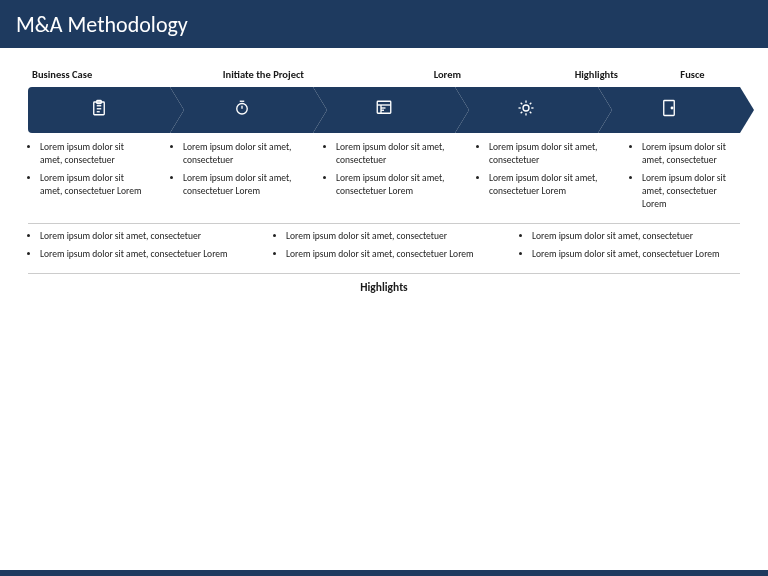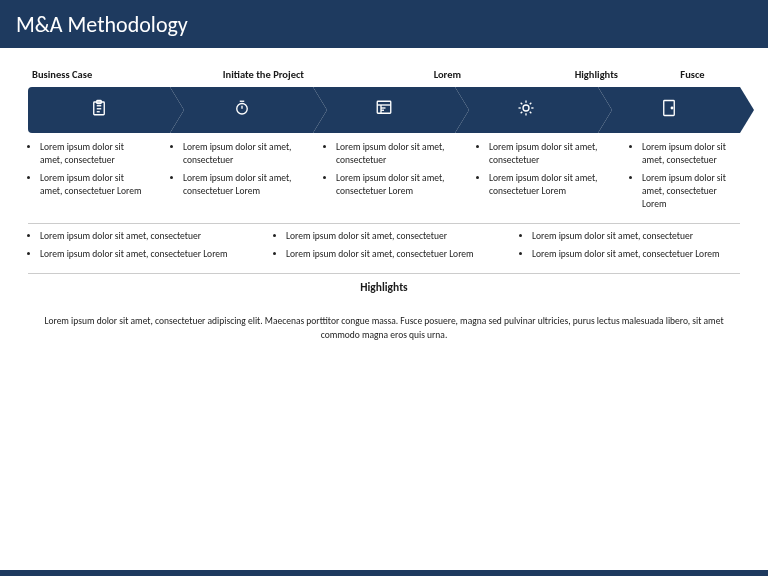--- a/index.html
+++ b/index.html
@@ -324,18 +324,17 @@
           <li>Lorem ipsum dolor sit amet, consectetuer Lorem</li>
         </ul>
       </div>
     </div>
   </div>
 
   <hr class="divider">
 
   <div class="section3">
     <div class="highlights-title">Highlights</div>
-    <div class="highlights-text">Lorem ipsum dolor sit amet, consectetuer adipiscing elit. Maecenas porttitor congue massa. Fusce posuere, magna sed pulvinar ultricies, purus lectus malesuada libero, sit amet commodo magna eros quis urna.</div>
   </div>
 
   <div class="bottom-bar"></div>
 
 </div>
 
 </body></html>

